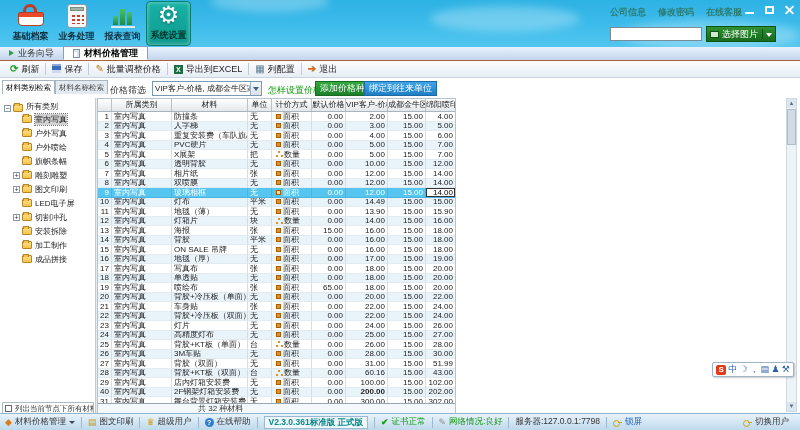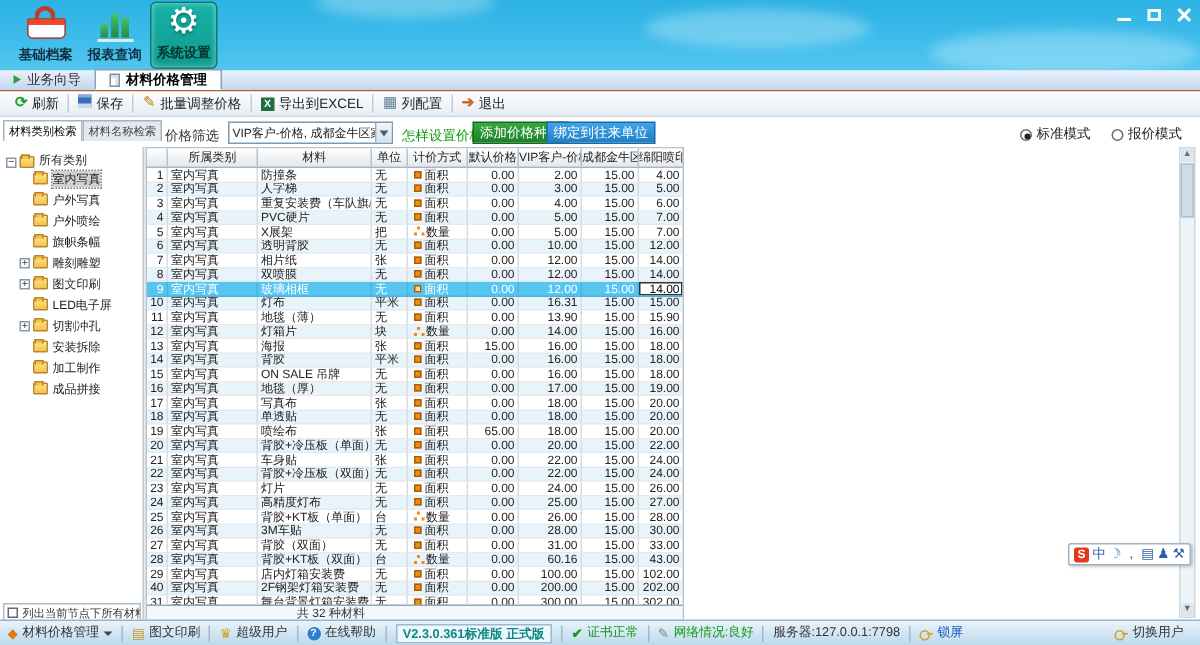--- a/index.html
+++ b/index.html
@@ -208,46 +208,68 @@
           <div class="nicon">
             <div class="i-basket">
               <div class="handle"></div>
               <div class="body"></div>
             </div>
           </div>
           <div class="lbl">基础档案</div>
         </div>
         <div class="navbtn">
           <div class="nicon">
+            <div class="i-calc">
+              <div class="scr"></div>
+              <div class="keys"></div>
+            </div>
+          </div>
+          <div class="lbl">业务处理</div>
+        </div>
+        <div class="navbtn">
+          <div class="nicon">
             <div class="i-chart">
               <i style="height:9px"></i>
               <i style="height:16px"></i>
               <i style="height:13px"></i>
             </div>
           </div>
           <div class="lbl">报表查询</div>
         </div>
         <div class="navbtn active">
           <div class="nicon">
             <div class="i-gear">⚙</div>
           </div>
           <div class="lbl">系统设置</div>
         </div>
       </div>
+    <div class="toplinks" id="toplinks">
+        <span>公司信息</span>
+        <span>修改密码</span>
+        <span>在线客服</span>
+      </div>
     <div class="winctl">
       <div class="wbtn">
           <div class="bar"></div>
         </div>
       <div class="wbtn">
           <div class="box"></div>
         </div>
       <div class="wbtn">
           <div class="x1"></div>
           <div class="x2"></div>
         </div>
+    </div>
+    <div class="imgrow">
+      <input class="imginput" value="" style="">
+      <div class="imgbtn">
+        <span class="pic"></span>
+        <span>选择图片</span>
+        <span class="caret"><span class="tri-d"></span></span>
+      </div>
     </div>
   </div>
 
   <div class="tabbar">
     <div class="tab">
       <span class="play"></span>
       <span>业务向导</span>
     </div>
     <div class="tab active">
       <span class="doc"></span>
@@ -292,30 +314,20 @@
     <span class="f-label">价格筛选</span>
     <div class="f-drop">
       <span class="val">VIP客户-价格, 成都金牛区家乐福超市</span>
       <span class="db">
           <span class="tri-d"></span>
         </span>
     </div>
     <span class="f-help">怎样设置价格?</span>
     <div class="f-btn f-add">添加价格种类</div>
     <div class="f-btn f-bind">绑定到往来单位</div>
-    <div class="f-modes">
-      <span class="radio">
-        <span class="rb on"></span>
-        <span>标准模式</span>
-      </span>
-      <span class="radio">
-        <span class="rb"></span>
-        <span>报价模式</span>
-      </span>
-    </div>
 
     <div class="sidebar">
       <div class="stabs" id="stabs">
           <div class="stab active">材料类别检索</div>
           <div class="stab">材料名称检索</div>
         </div>
       <div class="tree" id="tree">
           <div class="tnode">
             <span class="exp">−</span>
             <span class="folder"></span>
@@ -530,21 +542,21 @@
           <div class="trow">
             <div class="cell num" style="width: 14px;">10</div>
             <div class="cell txt" style="width: 60px;">室内写真</div>
             <div class="cell txt" style="width: 76px;">灯布</div>
             <div class="cell txt" style="width: 24px;">平米</div>
             <div class="cell txt" style="width: 40px;">
               <span class="psq"></span>
               <span>面积</span>
             </div>
             <div class="cell num" style="width: 34px;">0.00</div>
-            <div class="cell num" style="width: 42px;">16.31</div>
+            <div class="cell num" style="width: 42px;">14.49</div>
             <div class="cell num" style="width: 38px;">15.00</div>
             <div class="cell num" style="width: 30px;">15.00</div>
           </div>
           <div class="trow">
             <div class="cell num" style="width: 14px;">11</div>
             <div class="cell txt" style="width: 60px;">室内写真</div>
             <div class="cell txt" style="width: 76px;">地毯（薄）</div>
             <div class="cell txt" style="width: 24px;">无</div>
             <div class="cell txt" style="width: 40px;">
               <span class="psq"></span>
@@ -778,21 +790,21 @@
             <div class="cell txt" style="width: 60px;">室内写真</div>
             <div class="cell txt" style="width: 76px;">背胶（双面）</div>
             <div class="cell txt" style="width: 24px;">无</div>
             <div class="cell txt" style="width: 40px;">
               <span class="psq"></span>
               <span>面积</span>
             </div>
             <div class="cell num" style="width: 34px;">0.00</div>
             <div class="cell num" style="width: 42px;">31.00</div>
             <div class="cell num" style="width: 38px;">15.00</div>
-            <div class="cell num" style="width: 30px;">33.00</div>
+            <div class="cell num" style="width: 30px;">51.99</div>
           </div>
           <div class="trow">
             <div class="cell num" style="width: 14px;">28</div>
             <div class="cell txt" style="width: 60px;">室内写真</div>
             <div class="cell txt" style="width: 76px;">背胶+KT板（双面）</div>
             <div class="cell txt" style="width: 24px;">台</div>
             <div class="cell txt" style="width: 40px;">
               <span class="pqty">
                 <i></i>
                 <i></i>
@@ -822,21 +834,21 @@
           <div class="trow">
             <div class="cell num" style="width: 14px;">40</div>
             <div class="cell txt" style="width: 60px;">室内写真</div>
             <div class="cell txt" style="width: 76px;">2F钢架灯箱安装费</div>
             <div class="cell txt" style="width: 24px;">无</div>
             <div class="cell txt" style="width: 40px;">
               <span class="psq"></span>
               <span>面积</span>
             </div>
             <div class="cell num" style="width: 34px;">0.00</div>
-            <div class="cell num" style="width: 42px;">200.00</div>
+            <div class="cell num" style="width: 42px; font-weight: bold;">200.00</div>
             <div class="cell num" style="width: 38px;">15.00</div>
             <div class="cell num" style="width: 30px;">202.00</div>
           </div>
           <div class="trow">
             <div class="cell num" style="width: 14px;">31</div>
             <div class="cell txt" style="width: 60px;">室内写真</div>
             <div class="cell txt" style="width: 76px;">舞台背景灯箱安装费</div>
             <div class="cell txt" style="width: 24px;">无</div>
             <div class="cell txt" style="width: 40px;">
               <span class="psq"></span>

